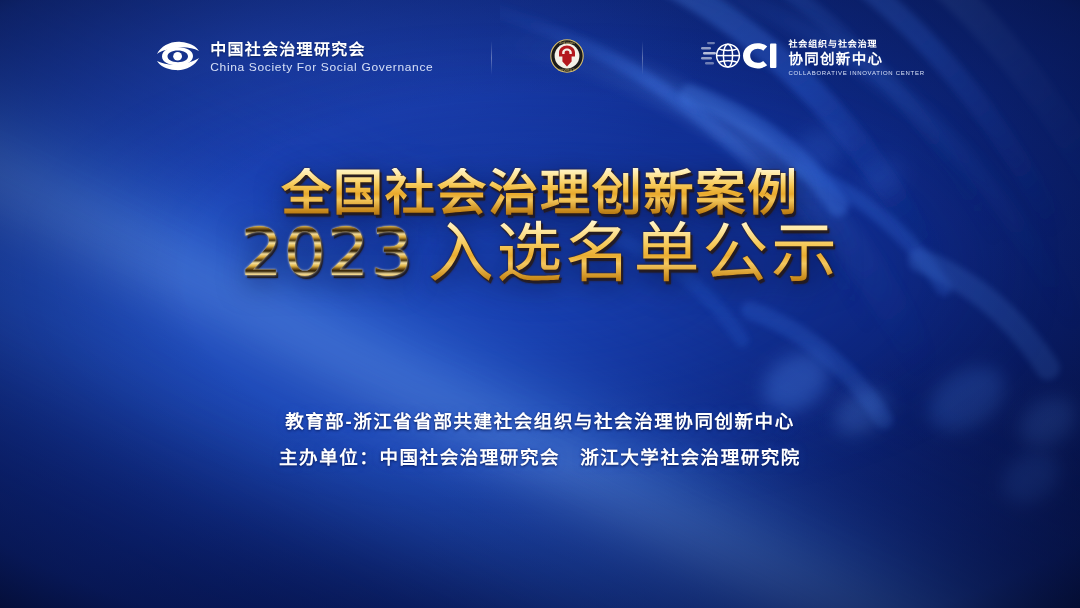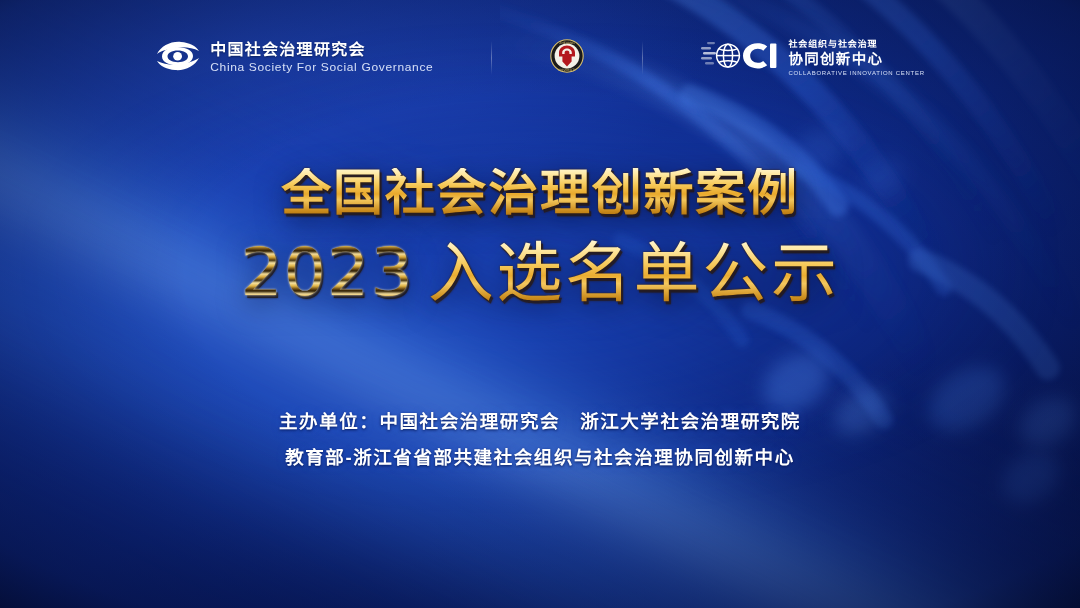--- a/index.html
+++ b/index.html
@@ -193,21 +193,21 @@
     background-clip: text;
     color: transparent;
     -webkit-text-fill-color: transparent;
     filter:
       drop-shadow(0 0 1px rgba(60,30,0,.85))
       drop-shadow(2px 3px 0px rgba(42,22,4,.72))
       drop-shadow(0 6px 14px rgba(0,10,50,.55));
   }
 
   .title-2 {
-    margin-top: 22px;
+    margin-top: 2px;
     font-size: 66px;
     font-weight: 700;
     letter-spacing: .03em;
     line-height: 1.0;
     white-space: nowrap;
     display: flex;
     align-items: center;
     justify-content: center;
     gap: 14px;
   }
@@ -418,19 +418,19 @@
 
   <div class="headline">
     <div class="title-1">全国社会治理创新案例</div>
     <div class="title-2">
       <span class="year">2023</span>
       <span class="title-2-cn">入选名单公示</span>
     </div>
   </div>
 
   <div class="footer">
+    <div class="footer-line">教育部-浙江省省部共建社会组织与社会治理协同创新中心</div>
     <div class="footer-line">主办单位：中国社会治理研究会　浙江大学社会治理研究院</div>
-    <div class="footer-line">教育部-浙江省省部共建社会组织与社会治理协同创新中心</div>
   </div>
 
   <div class="vignette"></div>
 
 </div>
 
 </body></html>

